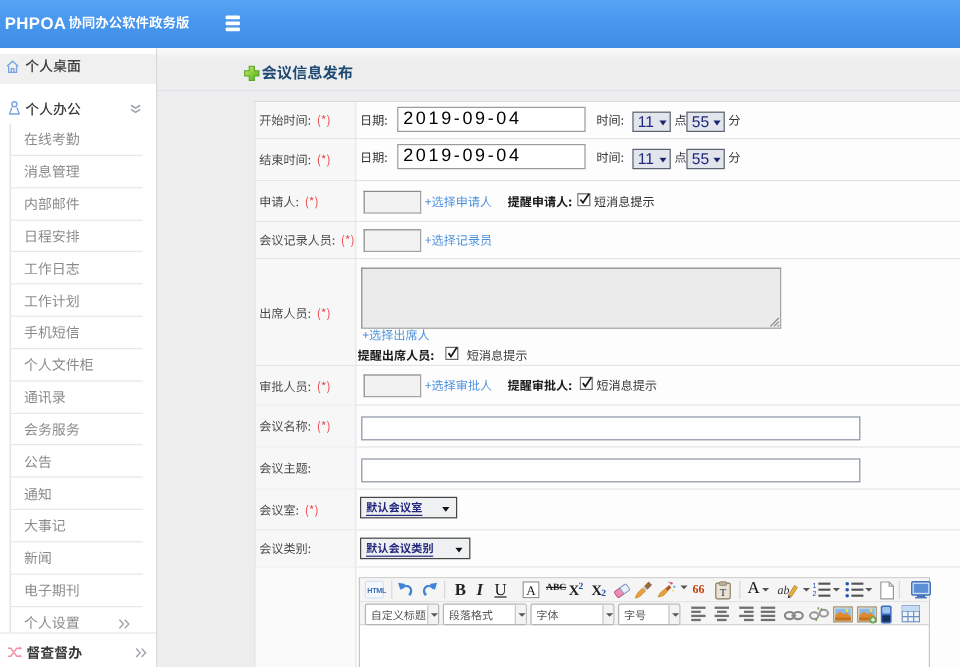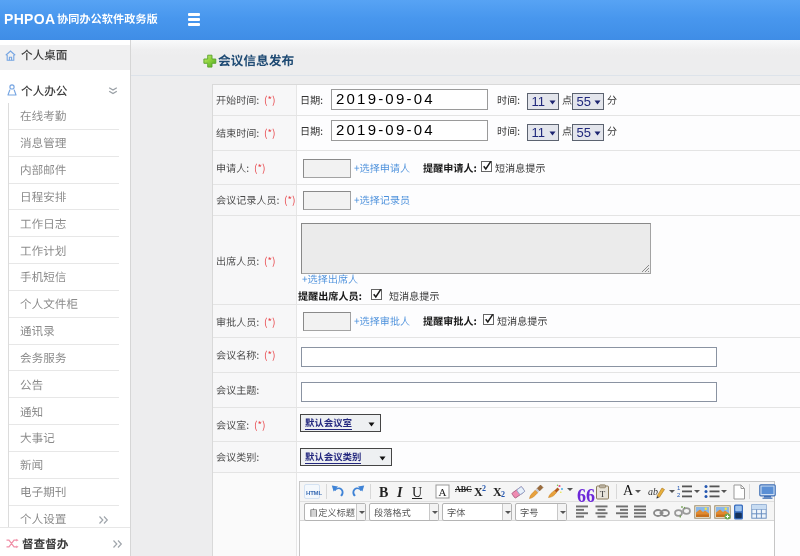--- a/index.html
+++ b/index.html
@@ -422,21 +422,21 @@
           </svg></div>
         <div style="position:absolute;left:247px;top:2px;width:18px;height:17px;line-height:0"><svg width="17" height="15" viewBox="0 0 17 15">
             <path d="M1.5 13.5 C2.5 10 5 8.5 7.5 6.5 L9.5 8.5 C7.5 11 6 13 1.5 13.5 Z" fill="#e8a13c" stroke="#c07818" stroke-width="0.5"></path>
             <path d="M7.5 6.5 L10.5 3.5 L12.5 5.5 L9.5 8.5 Z" fill="#b05a20"></path>
             <circle cx="12.5" cy="2" r="1.1" fill="#e84a8a"></circle>
             <circle cx="15" cy="5" r="0.9" fill="#3ca8e8"></circle>
             <circle cx="13.8" cy="8.2" r="0.8" fill="#e8e23c"></circle>
             <circle cx="10.5" cy="1.2" r="0.7" fill="#6ac83c"></circle>
           </svg></div>
         <span style="position:absolute;left:267px;top:6px;border:3px solid transparent;border-top-color:#555"></span>
-        <span style="position:absolute;left:277px;top:4px;font-size:18px;font-weight:bold;color:#6d28d9;font-family:'Liberation Serif',serif">66</span>
+        <span style="position:absolute;left:277px;top:4px;font-size:10px;font-weight:bold;color:#c2410c;font-family:'Liberation Serif',serif">66</span>
         <div style="position:absolute;left:295px;top:2px;width:17px;height:17px;line-height:0"><svg width="15" height="16" viewBox="0 0 15 16">
             <rect x="1.5" y="2" width="12" height="13" rx="1" fill="#e8e4da" stroke="#8a7a5a"></rect>
             <rect x="4.5" y="0.8" width="6" height="3" rx="0.8" fill="#b8b0a0" stroke="#8a7a5a" stroke-width="0.7"></rect>
             <text x="7.5" y="12.5" font-size="9" text-anchor="middle" font-family="Liberation Serif" fill="#333">T</text>
           </svg></div>
         <div class="sep1" style="left:316px"></div>
         <span style="position:absolute;left:323px;top:1px;font-size:14px;font-family:'Liberation Serif',serif;color:#111">A</span>
         <span style="position:absolute;left:335px;top:8px;border:3px solid transparent;border-top-color:#555"></span>
         <div style="position:absolute;left:348px;top:2px;width:19px;height:17px;line-height:0"><svg width="18" height="15" viewBox="0 0 18 15">
             <text x="0" y="11" font-size="10" font-style="italic" font-family="Liberation Serif" fill="#333">ab</text>

